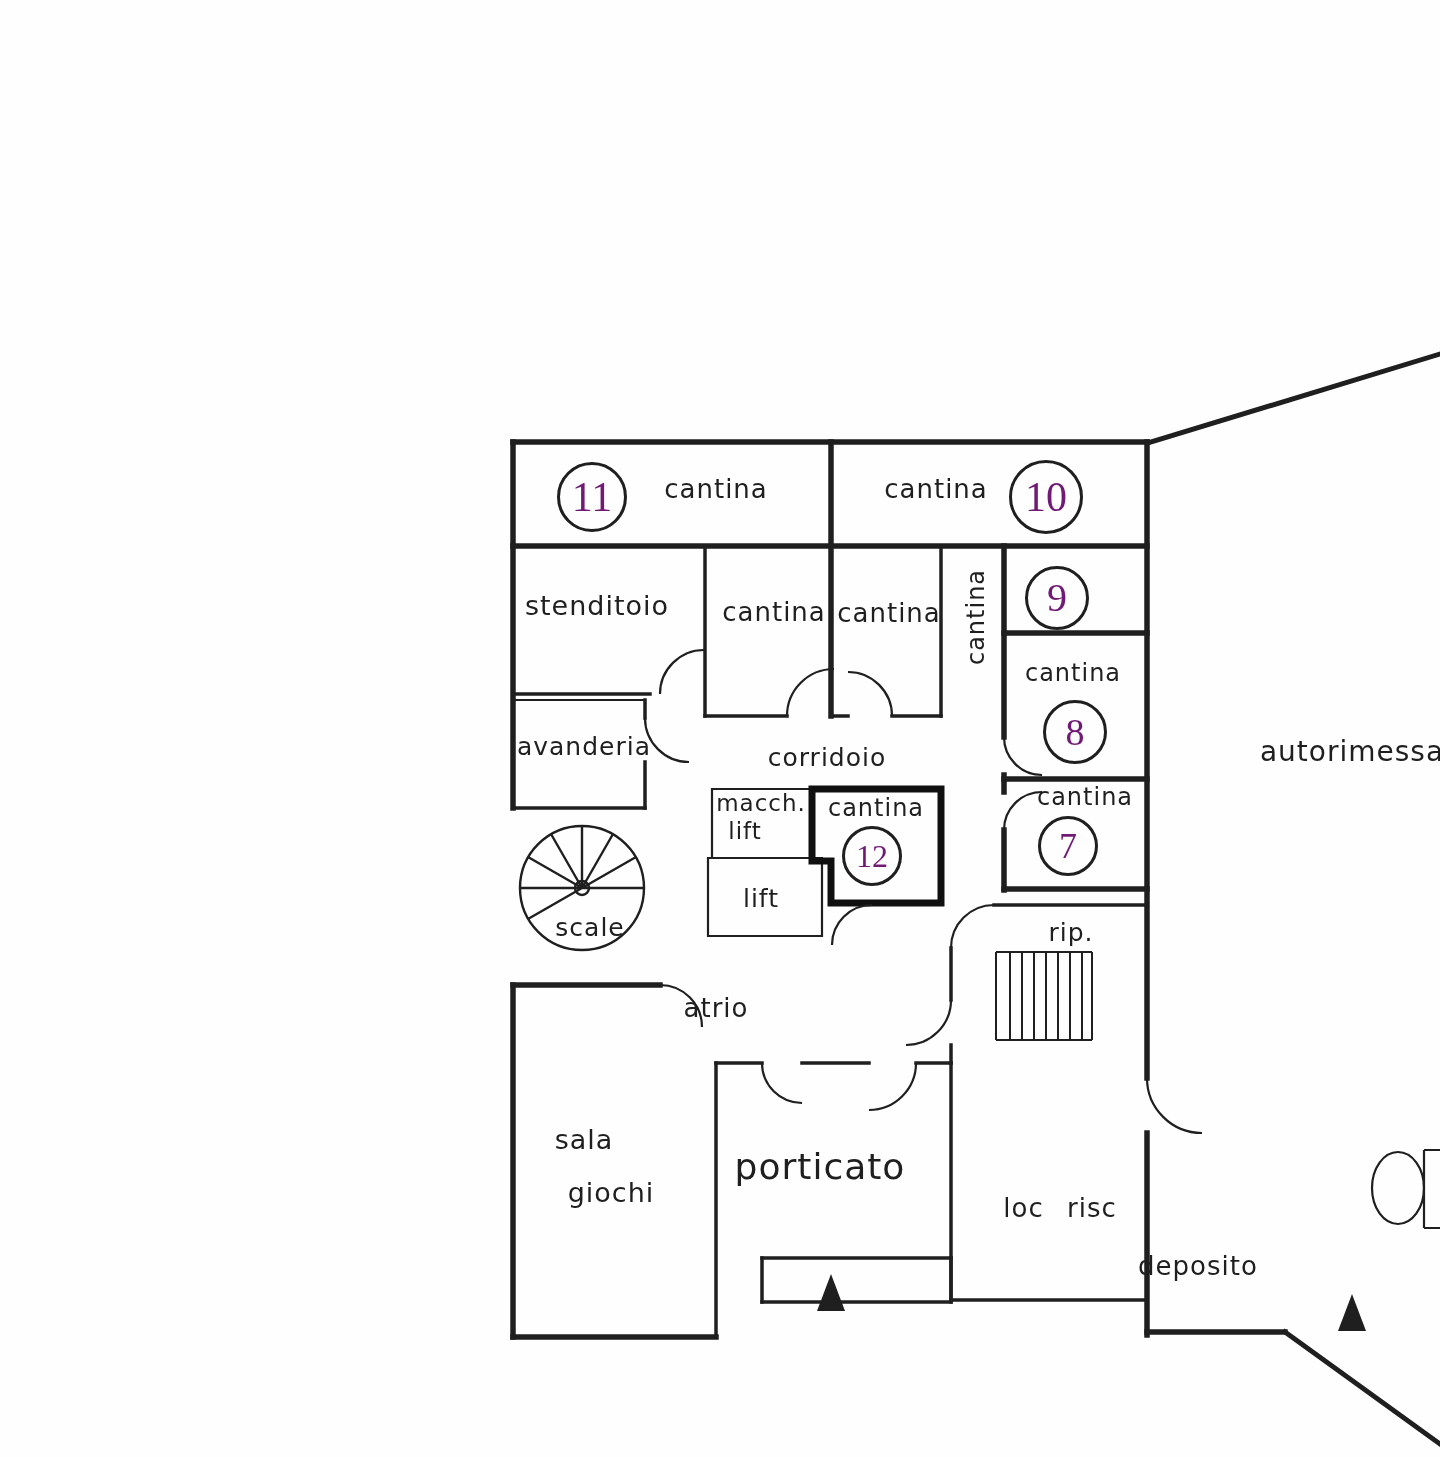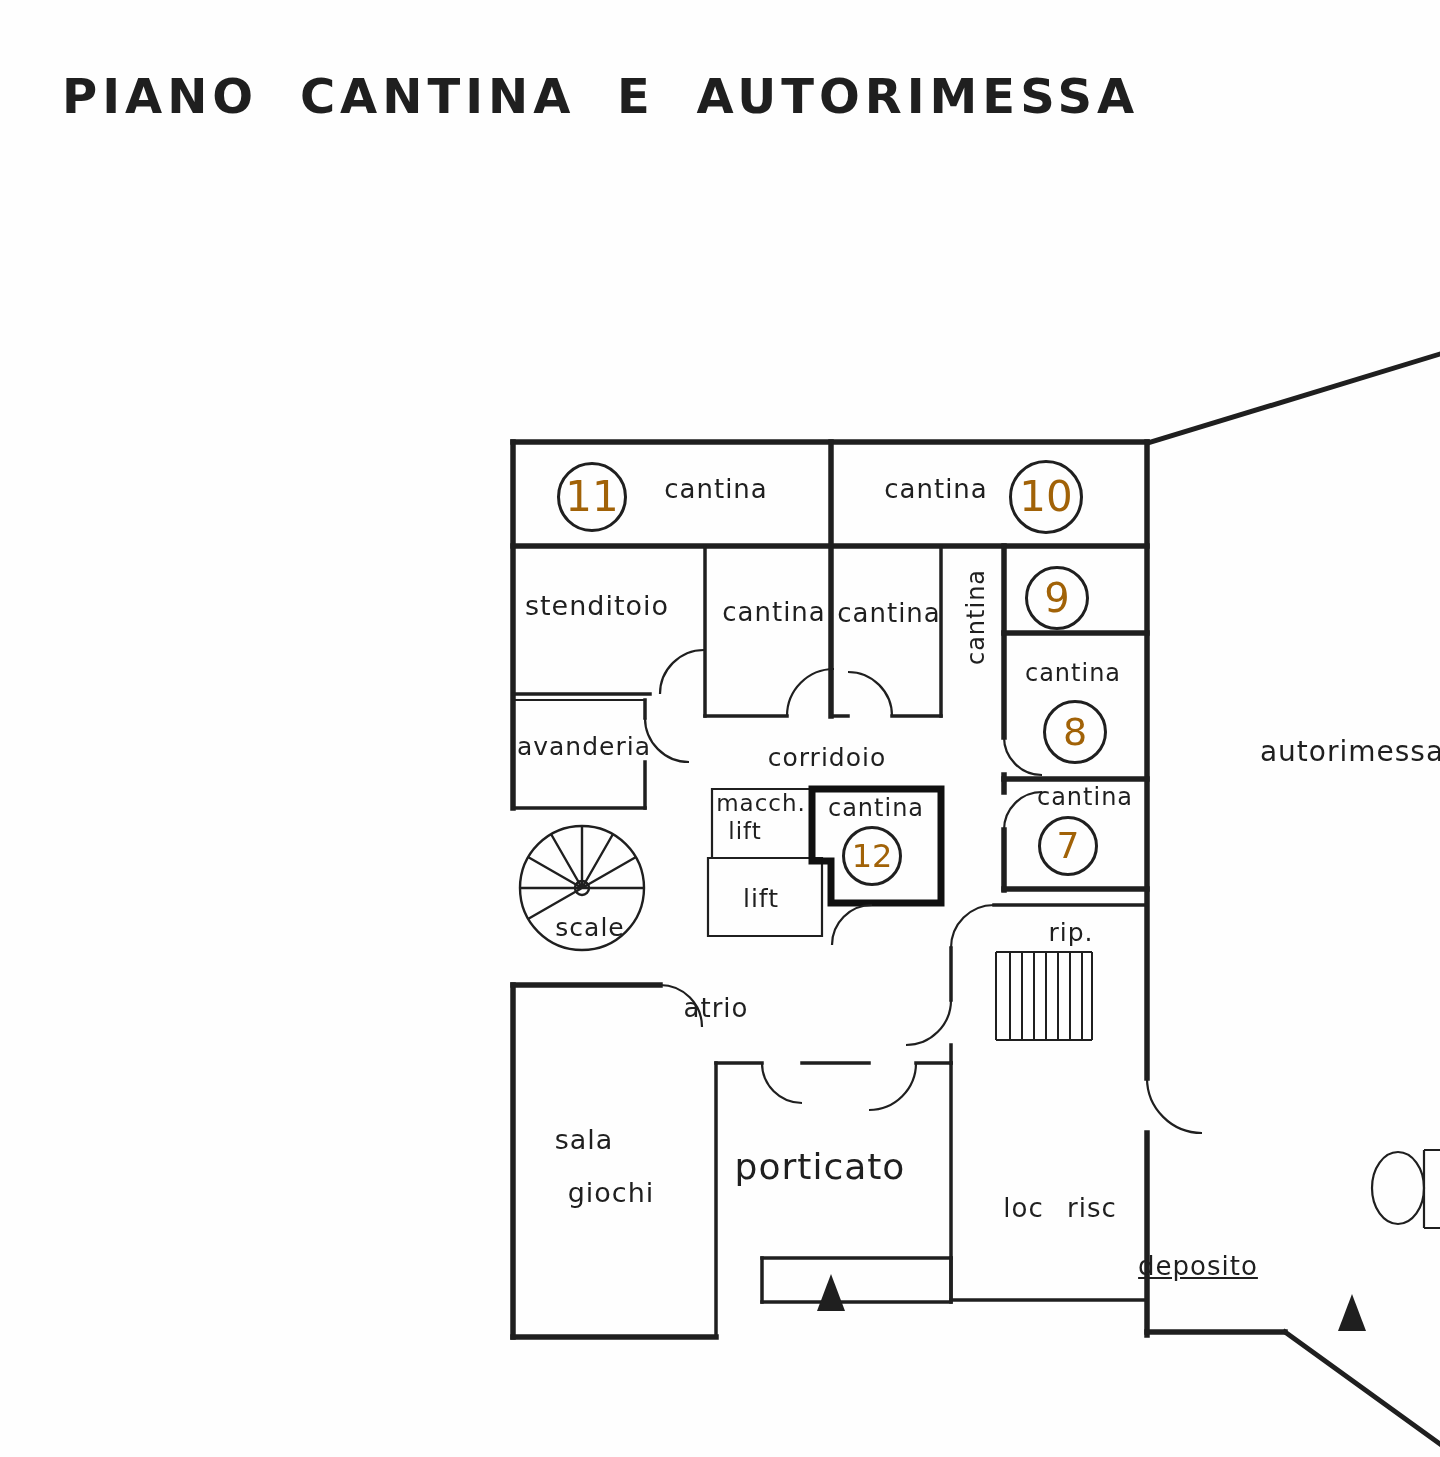--- a/index.html
+++ b/index.html
@@ -42,22 +42,23 @@
   }
   .badge{
     position:absolute;
     transform:translate(-50%,-50%);
     border:3.5px solid #1f1f1f;
     border-radius:50%;
     display:flex;
     align-items:center;
     justify-content:center;
     background:transparent;
-    color:#a16207;
+    color:#701a75;
     line-height:1;
+    font-family:Liberation Serif, serif;
   }
 </style>
 </head>
 <body>
 
 <div class="stage">
 
   <svg width="1440" height="1457" viewBox="0 0 1440 1457">
 
     <g stroke="#1f1f1f" stroke-width="5.5" fill="none" stroke-linecap="square">
@@ -142,21 +143,20 @@
       <ellipse cx="1398" cy="1188" rx="26" ry="36"></ellipse>
       <path d="M1424 1150 H1440 M1424 1228 H1440 M1424 1150 V1228"></path>
     </g>
 
     <g fill="#1f1f1f" stroke="none">
       <polygon points="831,1274 817,1311 845,1311"></polygon>
       <polygon points="1352,1294 1338,1331 1366,1331"></polygon>
     </g>
   </svg>
 
-  <h1 class="title">PIANO CANTINA E AUTORIMESSA</h1>
 
   <div class="badge" style="left:592px; top:497px; width:64px; height:64px; font-size:42px;">11</div>
   <div class="badge" style="left:1046px; top:497px; width:68px; height:68px; font-size:42px;">10</div>
   <div class="badge" style="left:1057px; top:598px; width:58px; height:58px; font-size:40px;">9</div>
   <div class="badge" style="left:1075px; top:732px; width:58px; height:58px; font-size:38px;">8</div>
   <div class="badge" style="left:1068px; top:846px; width:54px; height:54px; font-size:36px;">7</div>
   <div class="badge" style="left:872px; top:856px; width:54px; height:54px; font-size:32px;">12</div>
 
   <div class="label" style="left:716px; top:489px; font-size:26px;">cantina</div>
   <div class="label" style="left:936px; top:489px; font-size:26px;">cantina</div>
@@ -173,15 +173,15 @@
   <div class="label" style="left:876px; top:808px; font-size:24px;">cantina</div>
   <div class="label" style="left:761px; top:898px; font-size:25px;">lift</div>
   <div class="label" style="left:590px; top:927px; font-size:25px;text-align:right;">scale</div>
   <div class="label" style="left:716px; top:996px; font-size:26px;margin-top:12px;">atrio</div>
   <div class="label" style="left:1071px; top:932px; font-size:25px;">rip.</div>
   <div class="label" style="left:1352px; top:751px; font-size:28px;">autorimessa</div>
   <div class="label" style="left:584px; top:1139px; font-size:27px;">sala</div>
   <div class="label" style="left:611px; top:1192px; font-size:27px;">giochi</div>
   <div class="label" style="left:820px; top:1166px; font-size:36px;">porticato</div>
   <div class="label" style="left:1060px; top:1208px; font-size:26px; word-spacing:14px;">loc  risc</div>
-  <div class="label" style="left:1198px; top:1266px; font-size:26px;text-decoration:underline;">deposito</div>
+  <div class="label" style="left:1198px; top:1266px; font-size:26px;">deposito</div>
 
 </div>
 
 </body></html>

